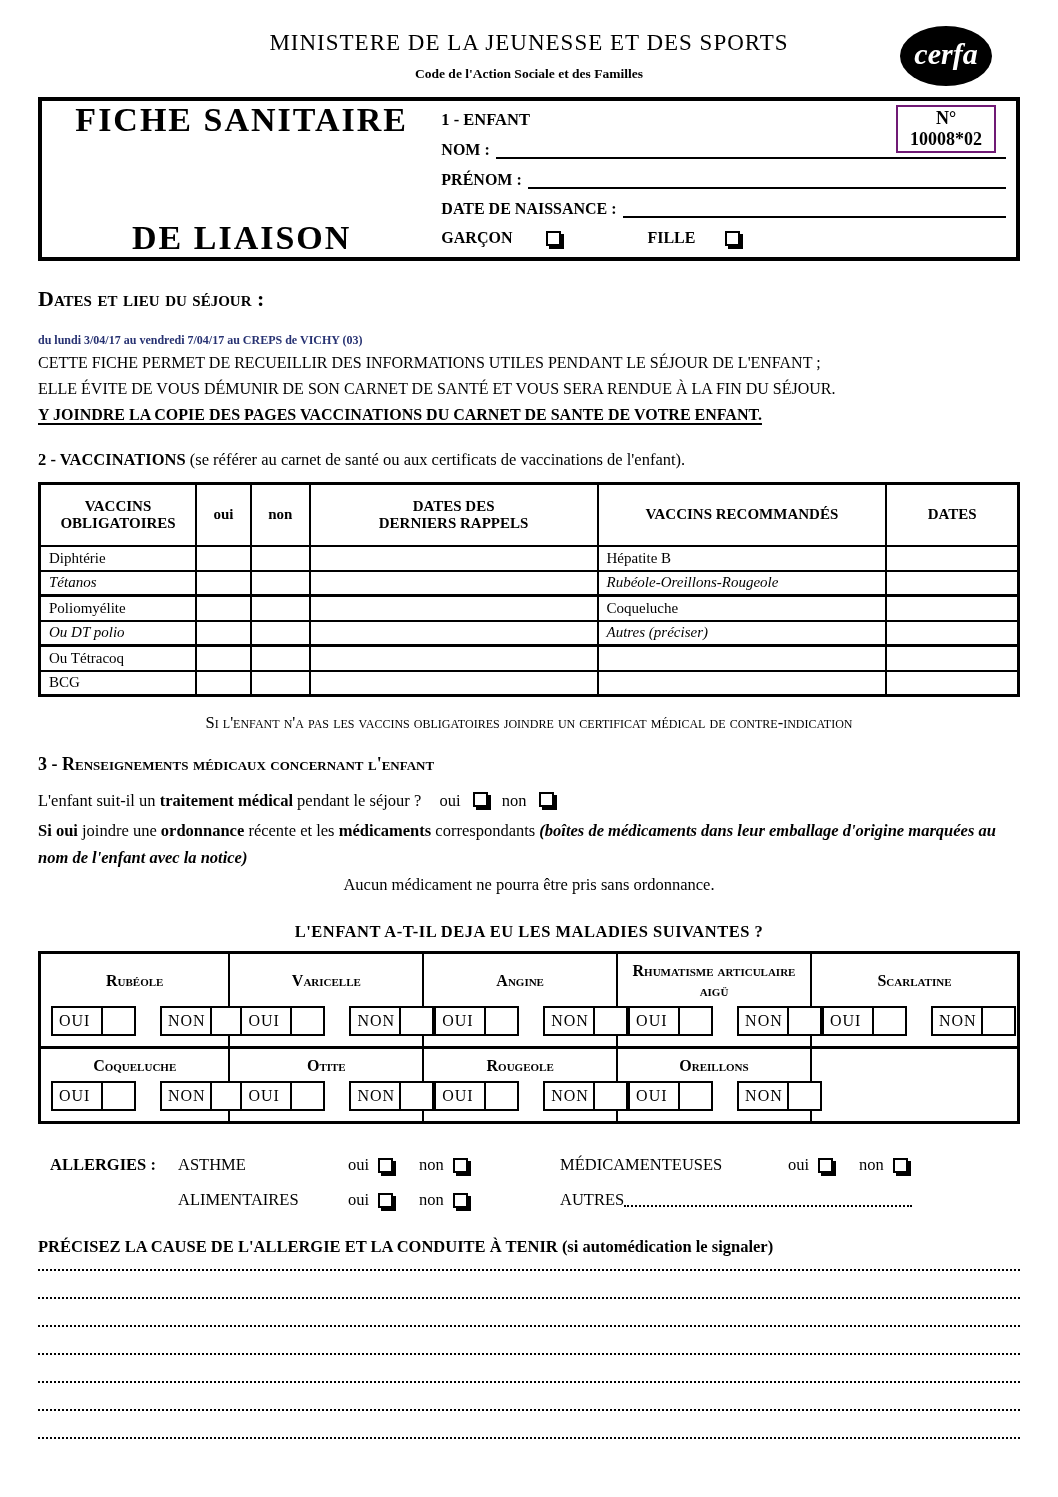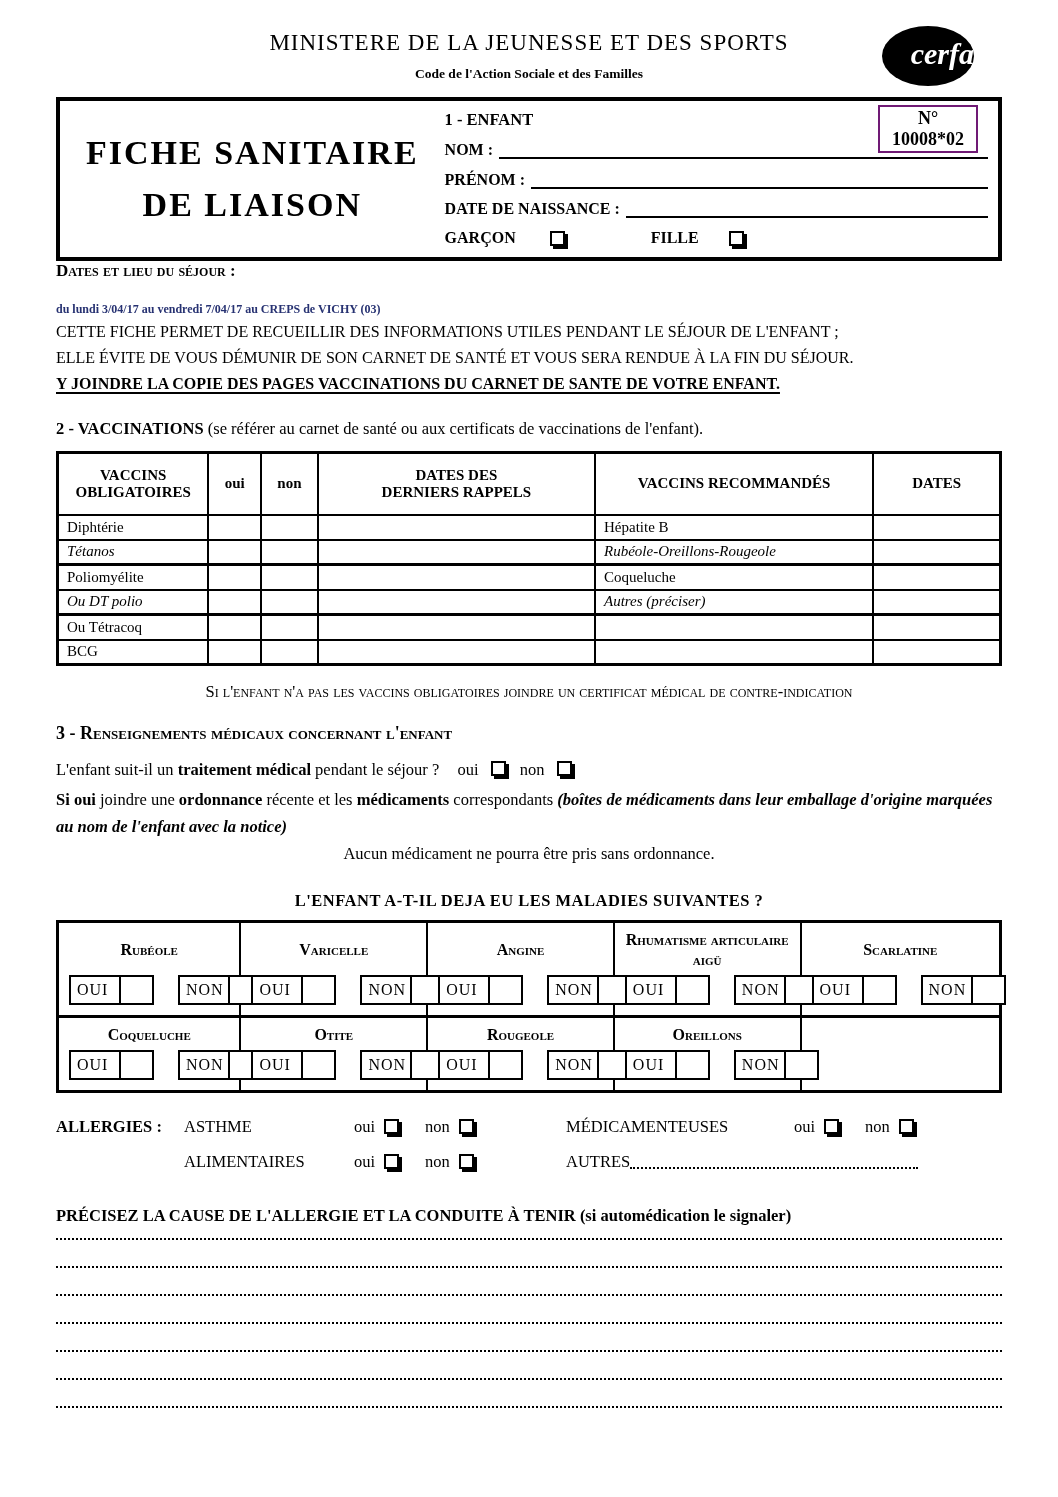--- a/index.html
+++ b/index.html
@@ -1,44 +1,44 @@
 <!DOCTYPE html>
 <html><head>
 <meta charset="utf-8">
 <style>
   * { margin:0; padding:0; box-sizing:border-box; }
   html,body { background:#ffffff; }
   body { font-family:"Liberation Serif", serif; color:#000; }
-  .page { position:relative; width:1058px; height:1497px; margin:0 auto; background:#fff; overflow:hidden; padding:0 56px; }
+  .page { position:relative; width:1058px; height:1497px; margin:0 auto; background:#fff; overflow:hidden; padding:0 38px; }
 
   
   .header { position:relative; padding-top:30px; height:96px; }
   .ministry-title { text-align:center; font-size:23px; letter-spacing:1px; font-weight:400; }
   .ministry-subtitle { text-align:center; font-size:13.5px; font-weight:700; margin-top:10px; }
   .cerfa-wrap { position:absolute; top:26px; right:24px; width:100px; text-align:center; }
   .cerfa-ellipse { display:block; width:92px; height:60px; margin:0 auto; background:#000; border-radius:50%;
-    color:#fff; font-style:italic; font-weight:700; font-size:30px; line-height:56px;text-align:right; }
+    color:#fff; font-style:italic; font-weight:700; font-size:30px; line-height:56px; }
   .form-number { display:inline-block; margin-top:19px; border:2px solid #701a75; padding:1px 6px; font-size:18px; font-weight:700; }
 
   
   .child-box { margin-top:1px; border:4px solid #000; height:164px; display:flex; }
-  .child-box-left { width:41%; display:flex; flex-direction:column; justify-content:center; align-items:center; gap:14px; }
+  .child-box-left { width:41%; display:flex; flex-direction:column; justify-content:space-between; align-items:center; gap:14px; }
   .main-title { font-size:34px; font-weight:700; letter-spacing:2px; }
   .child-box-right { flex:1; padding:9px 10px 10px 0; display:flex; flex-direction:column; justify-content:space-between; }
   .field-row { display:flex; align-items:flex-end; font-size:16px; font-weight:700; }
   .enfant-title { font-size:16.5px; font-weight:700; }
   .fill-line { flex:1; border-bottom:2px solid #000; height:1em; margin-left:6px; }
   .sex-row { display:flex; align-items:center; font-size:16px; font-weight:700; }
 
   
   .cb { display:inline-block; width:15px; height:15px; background:#fff; border:2px solid #000;
         box-shadow:3px 3px 0 0 #000; vertical-align:-1px; }
 
   
-  .sejour-label { margin-top:0; font-size:17px; font-weight:700; font-variant:small-caps; }
+  .sejour-label { margin-top:25px; font-size:22px; font-weight:700; font-variant:small-caps; }
   .sejour-dates { margin-top:21px; font-size:12px; font-weight:700; color:#273272; }
   .info-block { margin-top:2px; font-size:16px; line-height:26px; }
   .underlined { text-decoration:underline; text-decoration-thickness:2px; text-underline-offset:3px; font-weight:700; }
 
   
   .section2-title { margin-top:22px; font-size:16.5px; }
   .section2-title .num { font-weight:700; }
   .section3-title { margin-top:18px; font-size:18px; font-weight:700; font-variant:small-caps; }
 
   
@@ -67,21 +67,21 @@
   .mal-title { min-height:50px; display:flex; align-items:center; justify-content:center; text-align:center;
                font-weight:700; font-variant:small-caps; font-size:16px; padding:4px 4px 0; line-height:20px; }
   .mal-title.r2 { min-height:30px; }
   .mal-boxes { display:flex; gap:24px; padding:2px 8px 10px 10px; }
   .yn { display:inline-flex; border:2px solid #000; height:30px; background:#fff; }
   .yn-label { width:50px; display:flex; align-items:center; padding-left:6px; font-size:16px; letter-spacing:1px; border-right:2px solid #000; }
   .yn-box { width:31px; }
 
   
   .allergies { margin-top:16px; font-size:16.5px; }
-  .allergy-row { display:flex; align-items:center; height:35px; }
+  .allergy-row { display:flex; align-items:flex-end; height:35px;margin-left:12px; }
   .al-c1 { width:128px; font-weight:700; }
   .al-c2 { width:170px; }
   .al-c3 { width:212px; display:flex; align-items:center; }
   .al-c3 .cb, .al-c4 .cb { margin:0 0 0 9px; }
   .al-c3 .non, .al-c4 .non { margin-left:26px; }
   .al-c4 { flex:1; display:flex; align-items:center; }
   .al-c4 .name { width:228px; }
   .dotted-fill { display:inline-block; width:288px; border-bottom:2px dotted #000; height:14px; }
 
   

